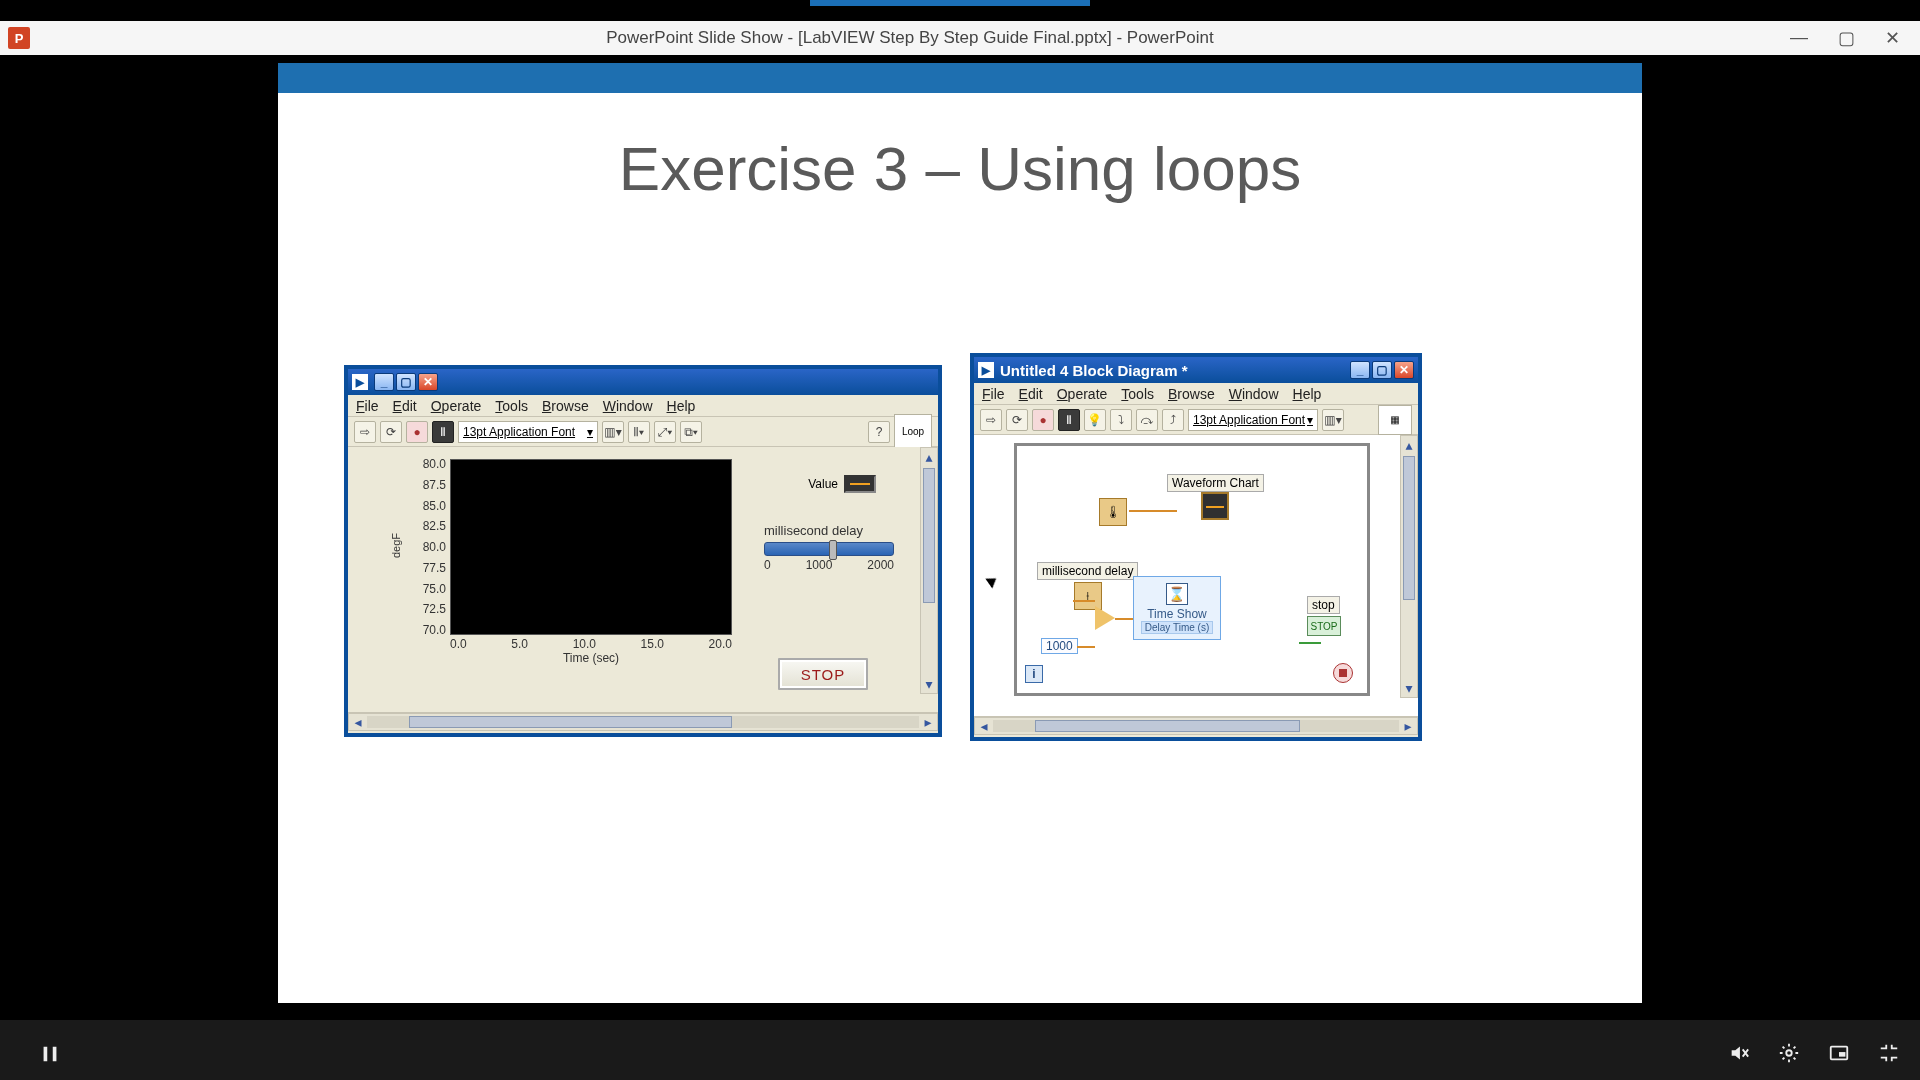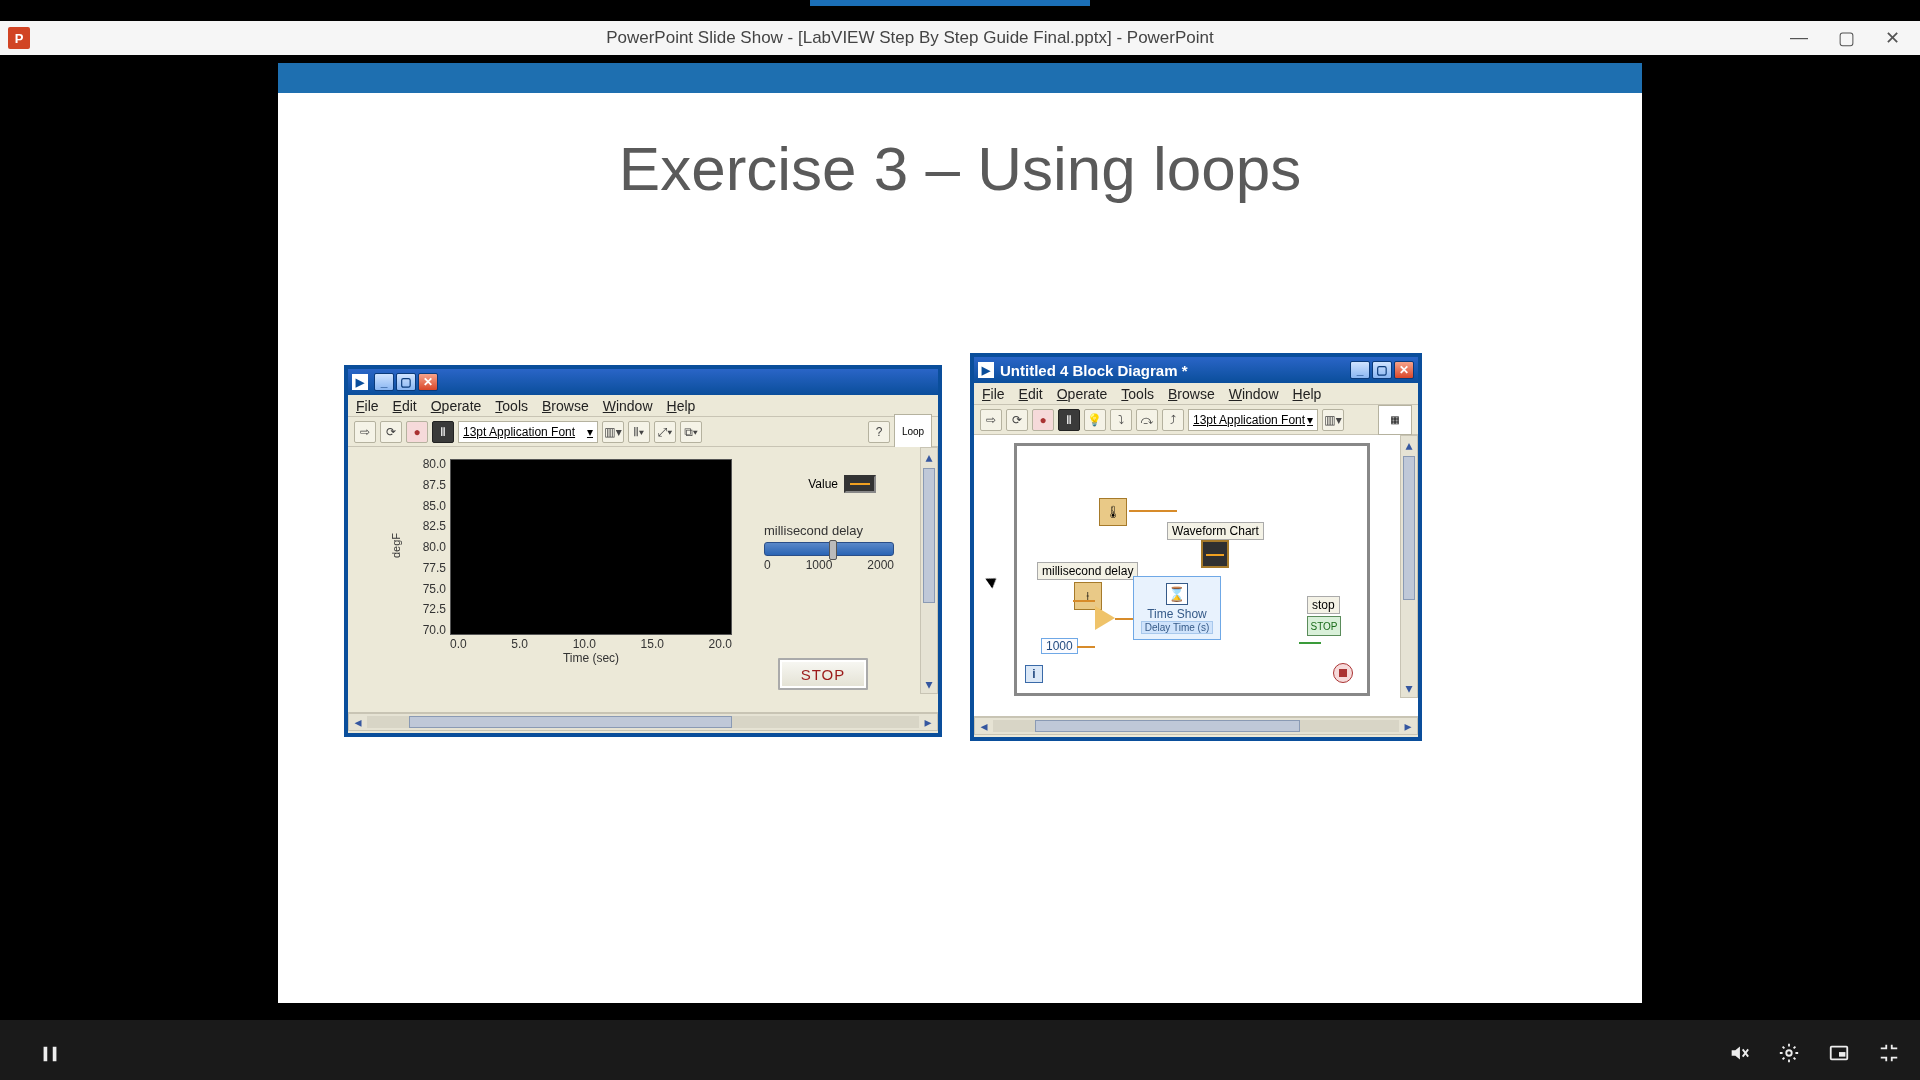--- a/index.html
+++ b/index.html
@@ -378,21 +378,21 @@
           <span>13pt Application Font</span>
             <span>▾</span>
         </span>
         <span class="tbtn">▥▾</span>
         <span class="icon-slot" style="width:34px;height:30px;">▦</span>
       </div>
 
       <div class="bd-body">
         <div class="while-loop">
 
-          <div class="bd-node" style="left:150px; top:28px;margin-top:48px;">
+          <div class="bd-node" style="left:150px; top:28px;">
             <div class="lbl-box">Waveform Chart</div><br>
             <span class="chart-icon"></span>
           </div>
 
           <div class="bd-node" style="left:82px; top:50px;">
             <span class="icon-box">🌡</span>
           </div>
           <div class="wire" style="left:112px; top:64px; width:48px;"></div>
 
           <div class="bd-node" style="left:20px; top:116px;">

